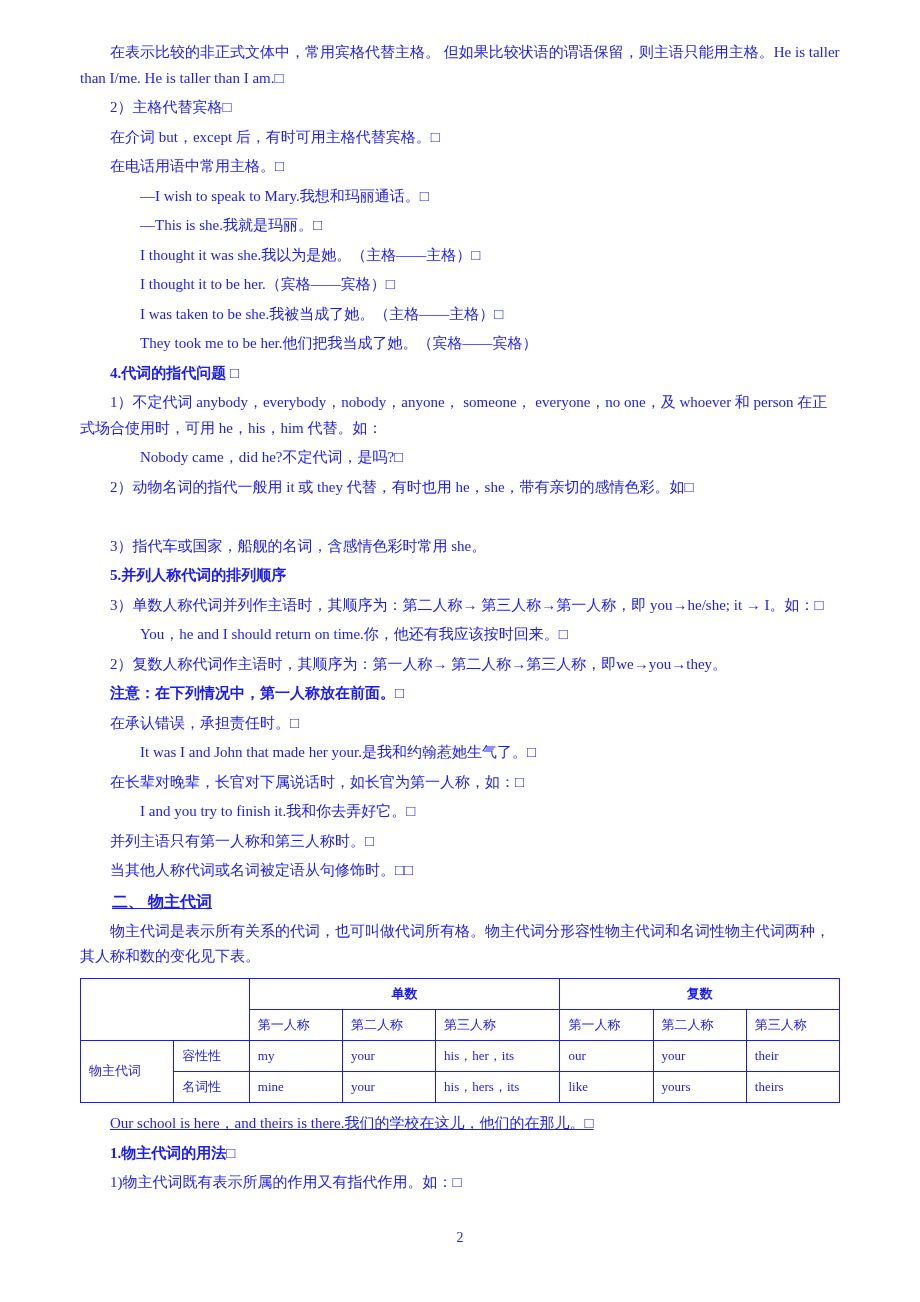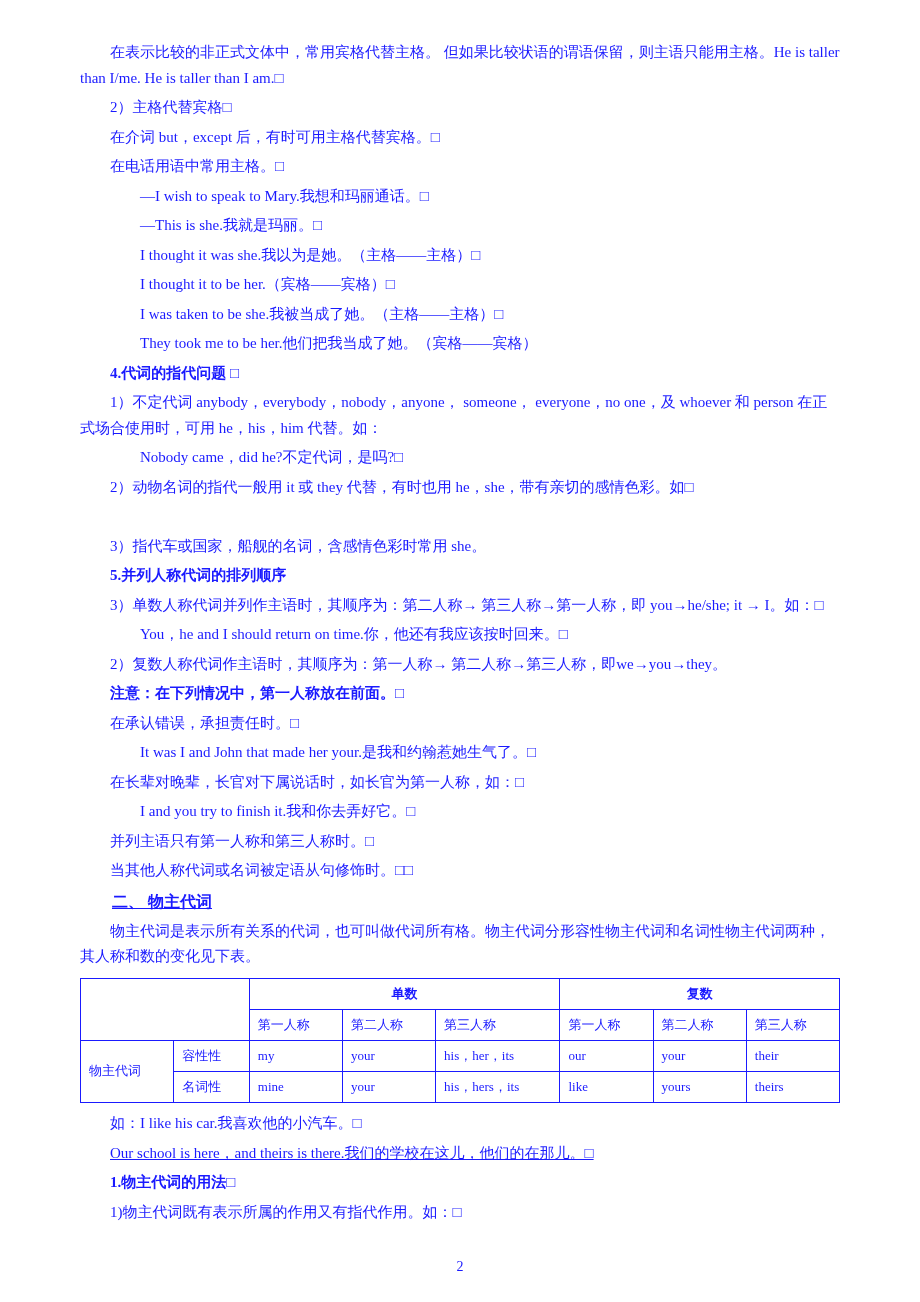--- a/index.html
+++ b/index.html
@@ -123,19 +123,18 @@
         <td>mine</td>
         <td>your</td>
         <td>his，hers，its</td>
         <td>like</td>
         <td>yours</td>
         <td>theirs</td>
       </tr>
     </tbody>
   </table>
 
-  <p class="content-block indent2">如：I like his car.我喜欢他的小汽车。□</p>
   <p class="content-block indent1" style="text-indent:2em;text-decoration:underline;">Our school is here，and theirs is there.我们的学校在这儿，他们的在那儿。□</p>
   <p class="content-block indent2 sub-title">1.物主代词的用法□</p>
   <p class="content-block indent2">1)物主代词既有表示所属的作用又有指代作用。如：□</p>
 
   <div class="page-number">2</div>
 </div>
 
 </body></html>

